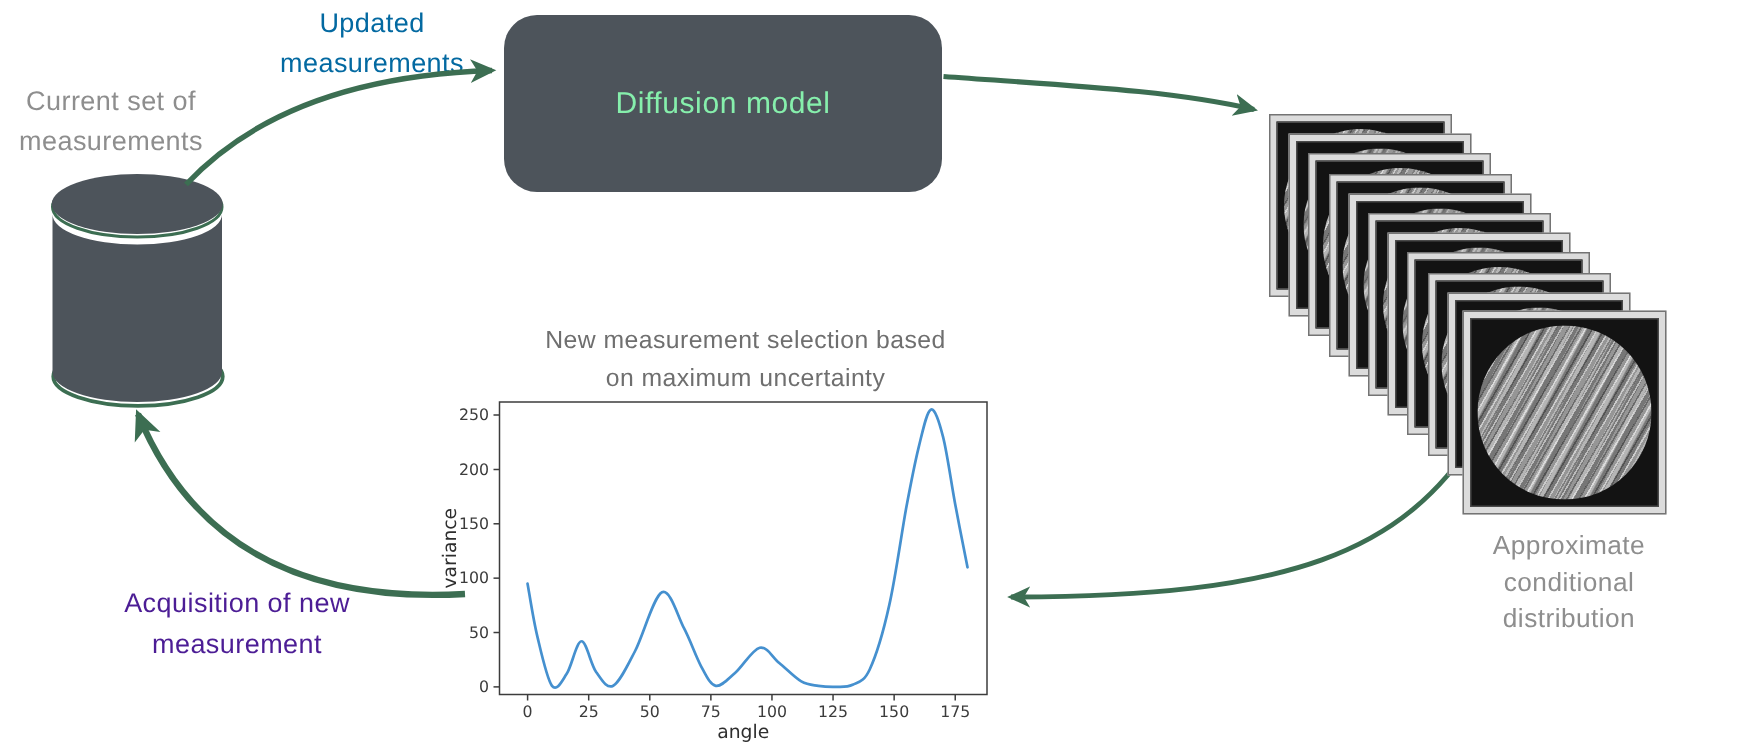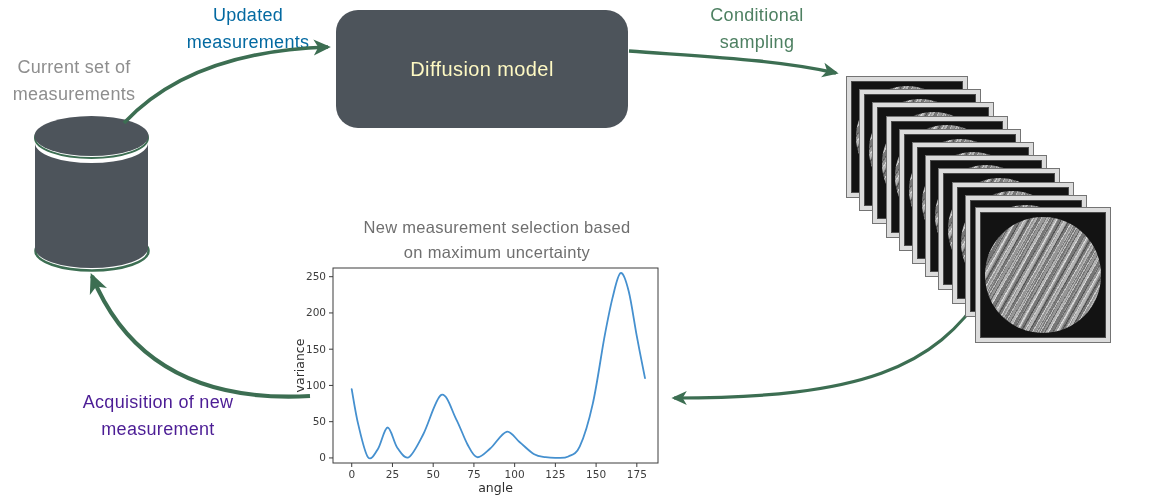--- a/index.html
+++ b/index.html
@@ -156,24 +156,24 @@
       </div>
       <div class="frame" style="left: 129px; top: 131px; width: 136px; height: 136px;">
         <div class="frame-inner">
           <div class="scan-circle"></div>
         </div>
       </div>
     </div>
 
   <div class="abs cx lbl lbl-green" style="left: 248px; top: 2px; color: #0369a1;">Updated
 measurements</div>
-  <div class="abs cx lbl lbl-green" style="left: 757px; top: 2px; color: rgb(78, 128, 98);">Conditional
-sampling</div>
   <div class="abs cx lbl lbl-gray" style="left: 74px; top: 54px; color: rgb(142, 142, 142);">Current set of
 measurements</div>
   <div class="abs cx lbl lbl-green" style="left: 158px; top: 389px; color: #4c1d95;">Acquisition of new
 measurement</div>
+  <div class="abs cx lbl lbl-gray" style="left: 1046px; top: 351px; font-size: 17.5px; line-height: 1.4; color: rgb(142, 142, 142);">Approximate
+conditional distribution</div>
 
-  <div class="abs" id="model-box" style="z-index: 2; background: rgb(77, 84, 91); color: #fef9c3;">
+  <div class="abs" id="model-box" style="z-index: 2; background: rgb(77, 84, 91); color: #86efac;">
     <span>Diffusion model</span>
   </div>
 
 </div>
 
 </body></html>

